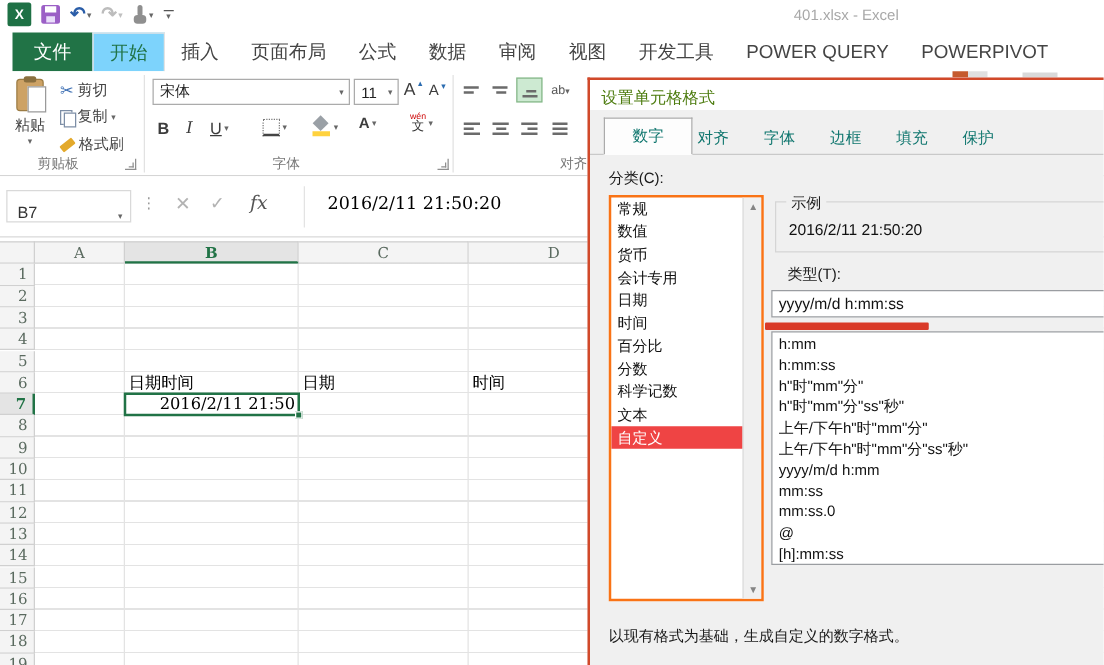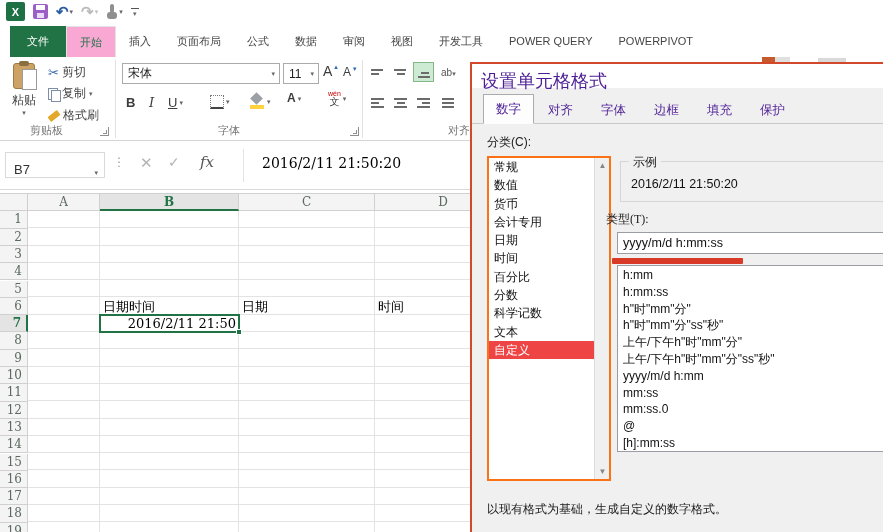--- a/index.html
+++ b/index.html
@@ -22,23 +22,23 @@
   .caret.dim { color:#c0c0c0; }
   .touch-ic { position:relative; width:12px; height:15px; }
   .touch-ic .fing { position:absolute; left:4px; top:0; width:4px; height:9px; background:#8f8f8f; border-radius:2px; }
   .touch-ic .palm { position:absolute; left:1px; bottom:0; width:10px; height:7px; background:#8f8f8f; border-radius:3px; }
   .qat-more { display:flex; flex-direction:column; align-items:center; line-height:5px; }
   .qat-more .bar { width:8px; height:1px; background:#555; margin-bottom:2px; }
   .win-title { position:absolute; left:470px; top:5px; width:413px; text-align:left; padding-left:165px; font-size:12px; color:#a8a8a8; }
 
   
   .tabsrow { position:absolute; left:0; top:26px; width:883px; height:31px; display:flex; align-items:stretch; padding-left:10px; background:#fff; }
-  .rtab { padding:0 13px; font-size:11px; line-height:31px; color:#444; white-space:nowrap; }
+  .rtab { padding:0 13px; font-size:15px; line-height:31px; color:#444; white-space:nowrap; }
   .rtab.file { background:#217346; color:#fff; padding:0 17px; }
-  .rtab.active { color:#217346; background:#f9a8d4; border:1px solid #e3e3e3; border-bottom:none; }
+  .rtab.active { color:#217346; background:#7dd3fc; border:1px solid #e3e3e3; border-bottom:none; }
 
   
   .ribbon { position:absolute; left:0; top:57px; width:883px; height:84px; background:#fff; border-bottom:1px solid #d5d5d5; }
   .gsep { position:absolute; top:3px; width:1px; height:78px; background:#e2e2e2; }
   .glabel { position:absolute; bottom:2px; font-size:11px; color:#777; }
   .launcher { position:absolute; bottom:4px; width:9px; height:9px; border-right:1px solid #8f8f8f; border-bottom:1px solid #8f8f8f; }
   .launcher:before { content:""; position:absolute; right:1px; bottom:1px; width:3px; height:3px; border-right:1px solid #8f8f8f; border-bottom:1px solid #8f8f8f; }
 
   .paste-btn { position:absolute; left:5px; top:4px; width:38px; height:72px; text-align:center; font-size:12px; color:#444; }
   .clip-ic { position:relative; width:22px; height:26px; margin:2px auto 3px; background:#cda265; border:1px solid #9c7c44; border-radius:3px; }
@@ -89,23 +89,23 @@
   .rhead { position:absolute; left:0; width:28px; background:#f4f4f4; border-right:1px solid #d0d0d0; border-bottom:1px solid #d0d0d0; font-size:12px; color:#5a6a5f; text-align:right; padding-right:5px; }
   .rhead.selrow { color:#217346; font-weight:bold; border-right:2px solid #217346; background:#e4e4e4; }
   .sheet-bg { position:absolute; left:28px; top:21px; width:855px; height:321px; }
   .gcell { position:absolute; font-size:13px; color:#000; white-space:nowrap; overflow:hidden; line-height:17px; }
   .selbox { position:absolute; border:2px solid #217346; background:transparent; }
   .fillh { position:absolute; width:6px; height:6px; background:#217346; border:1px solid #fff; }
 
   
   .dialog { position:absolute; left:470px; top:62px; width:413px; height:470px; background:#f0f0f0; border-left:2px solid #d1492a; border-top:2px solid #d1492a; overflow:hidden; }
   .dlg-titlebar { position:absolute; left:0; top:0; width:100%; height:24px; background:#fff; }
-  .dlg-title { position:absolute; left:9px; top:5px; font-size:18px; color:#4c1d95;font-family:Liberation Serif, serif; }
+  .dlg-title { position:absolute; left:9px; top:5px; font-size:13px; color:#4d7c0f;font-family:Liberation Serif, serif; }
   .dlg-tabstrip { position:absolute; left:0; top:24px; width:100%; height:36px; border-bottom:1px solid #c9c9c9; }
-  .dtab { position:absolute; bottom:-1px; height:27px; line-height:26px; padding:0 12px; font-size:12.5px; color:#4c1d95; }
+  .dtab { position:absolute; bottom:-1px; height:27px; line-height:26px; padding:0 22px; font-size:12.5px; color:#0f766e; }
   .dtab.active { background:#fdfdfd; border:1px solid #ababab; border-bottom:1px solid #fdfdfd; height:30px; line-height:29px; }
   .dlg-label { position:absolute; font-size:12px; color:#1a1a1a; }
   .listbox { position:absolute; background:#fff; border:2px solid #f97316; overflow:hidden; }
   .litem { height:18.3px; line-height:18.3px; padding-left:5px; font-size:12px; color:#111; white-space:nowrap; }
   .litem.sel { background:#ef4444; color:#fff; }
   .sbar { position:absolute; right:0; top:0; width:15px; height:100%; background:#f0f0f0; border-left:1px solid #dcdcdc; }
   .sarr { position:absolute; left:0; width:15px; height:15px; text-align:center; font-size:8px; color:#858585; line-height:15px; }
   .groupbox { position:absolute; border:1px solid #d5d5d5; }
   .groupbox .gb-label { position:absolute; left:8px; top:-8px; background:#f0f0f0; padding:0 4px; font-size:12px; color:#1a1a1a; }
   .gb-val { position:absolute; left:10px; top:15px; font-size:12.5px; color:#111; }
@@ -139,20 +139,21 @@
             <span class="fing"></span>
             <span class="palm"></span>
           </span>
           <span class="caret">▾</span>
         </div>
       <div class="qat-more">
           <span class="bar"></span>
           <span class="caret">▾</span>
         </div>
     </div>
+    <div class="win-title">401.xlsx - Excel</div>
   </div>
 
   <div class="tabsrow" id="tabsrow">
       <div class="rtab file">文件</div>
       <div class="rtab active">开始</div>
       <div class="rtab">插入</div>
       <div class="rtab">页面布局</div>
       <div class="rtab">公式</div>
       <div class="rtab">数据</div>
       <div class="rtab">审阅</div>
@@ -356,21 +357,21 @@
         <span class="sarr" style="top:0;">▲</span>
         <span class="sarr" style="bottom:0;">▼</span>
       </div>
       </div>
 
     <div class="groupbox" style="left:148px; top:97px; width:270px; height:41px;">
       <span class="gb-label">示例</span>
       <span class="gb-val">2016/2/11 21:50:20</span>
     </div>
 
-    <div class="dlg-label" style="left:134px; top:147px;font-family:Liberation Serif, serif;">类型(T):</div>
+    <div class="dlg-label" style="left:158px; top:147px;">类型(T):</div>
     <div class="tinput" style="left:145px; top:168px; width:270px; height:22px;">yyyy/m/d h:mm:ss</div>
     <div class="redline" style="left:140px; top:194px; width:131px; height:6px;"></div>
 
     <div class="tlist" style="left:145px; top:201px; width:270px; height:187px;" id="typelist">
         <div class="titem">h:mm</div>
         <div class="titem">h:mm:ss</div>
         <div class="titem">h"时"mm"分"</div>
         <div class="titem">h"时"mm"分"ss"秒"</div>
         <div class="titem">上午/下午h"时"mm"分"</div>
         <div class="titem">上午/下午h"时"mm"分"ss"秒"</div>

